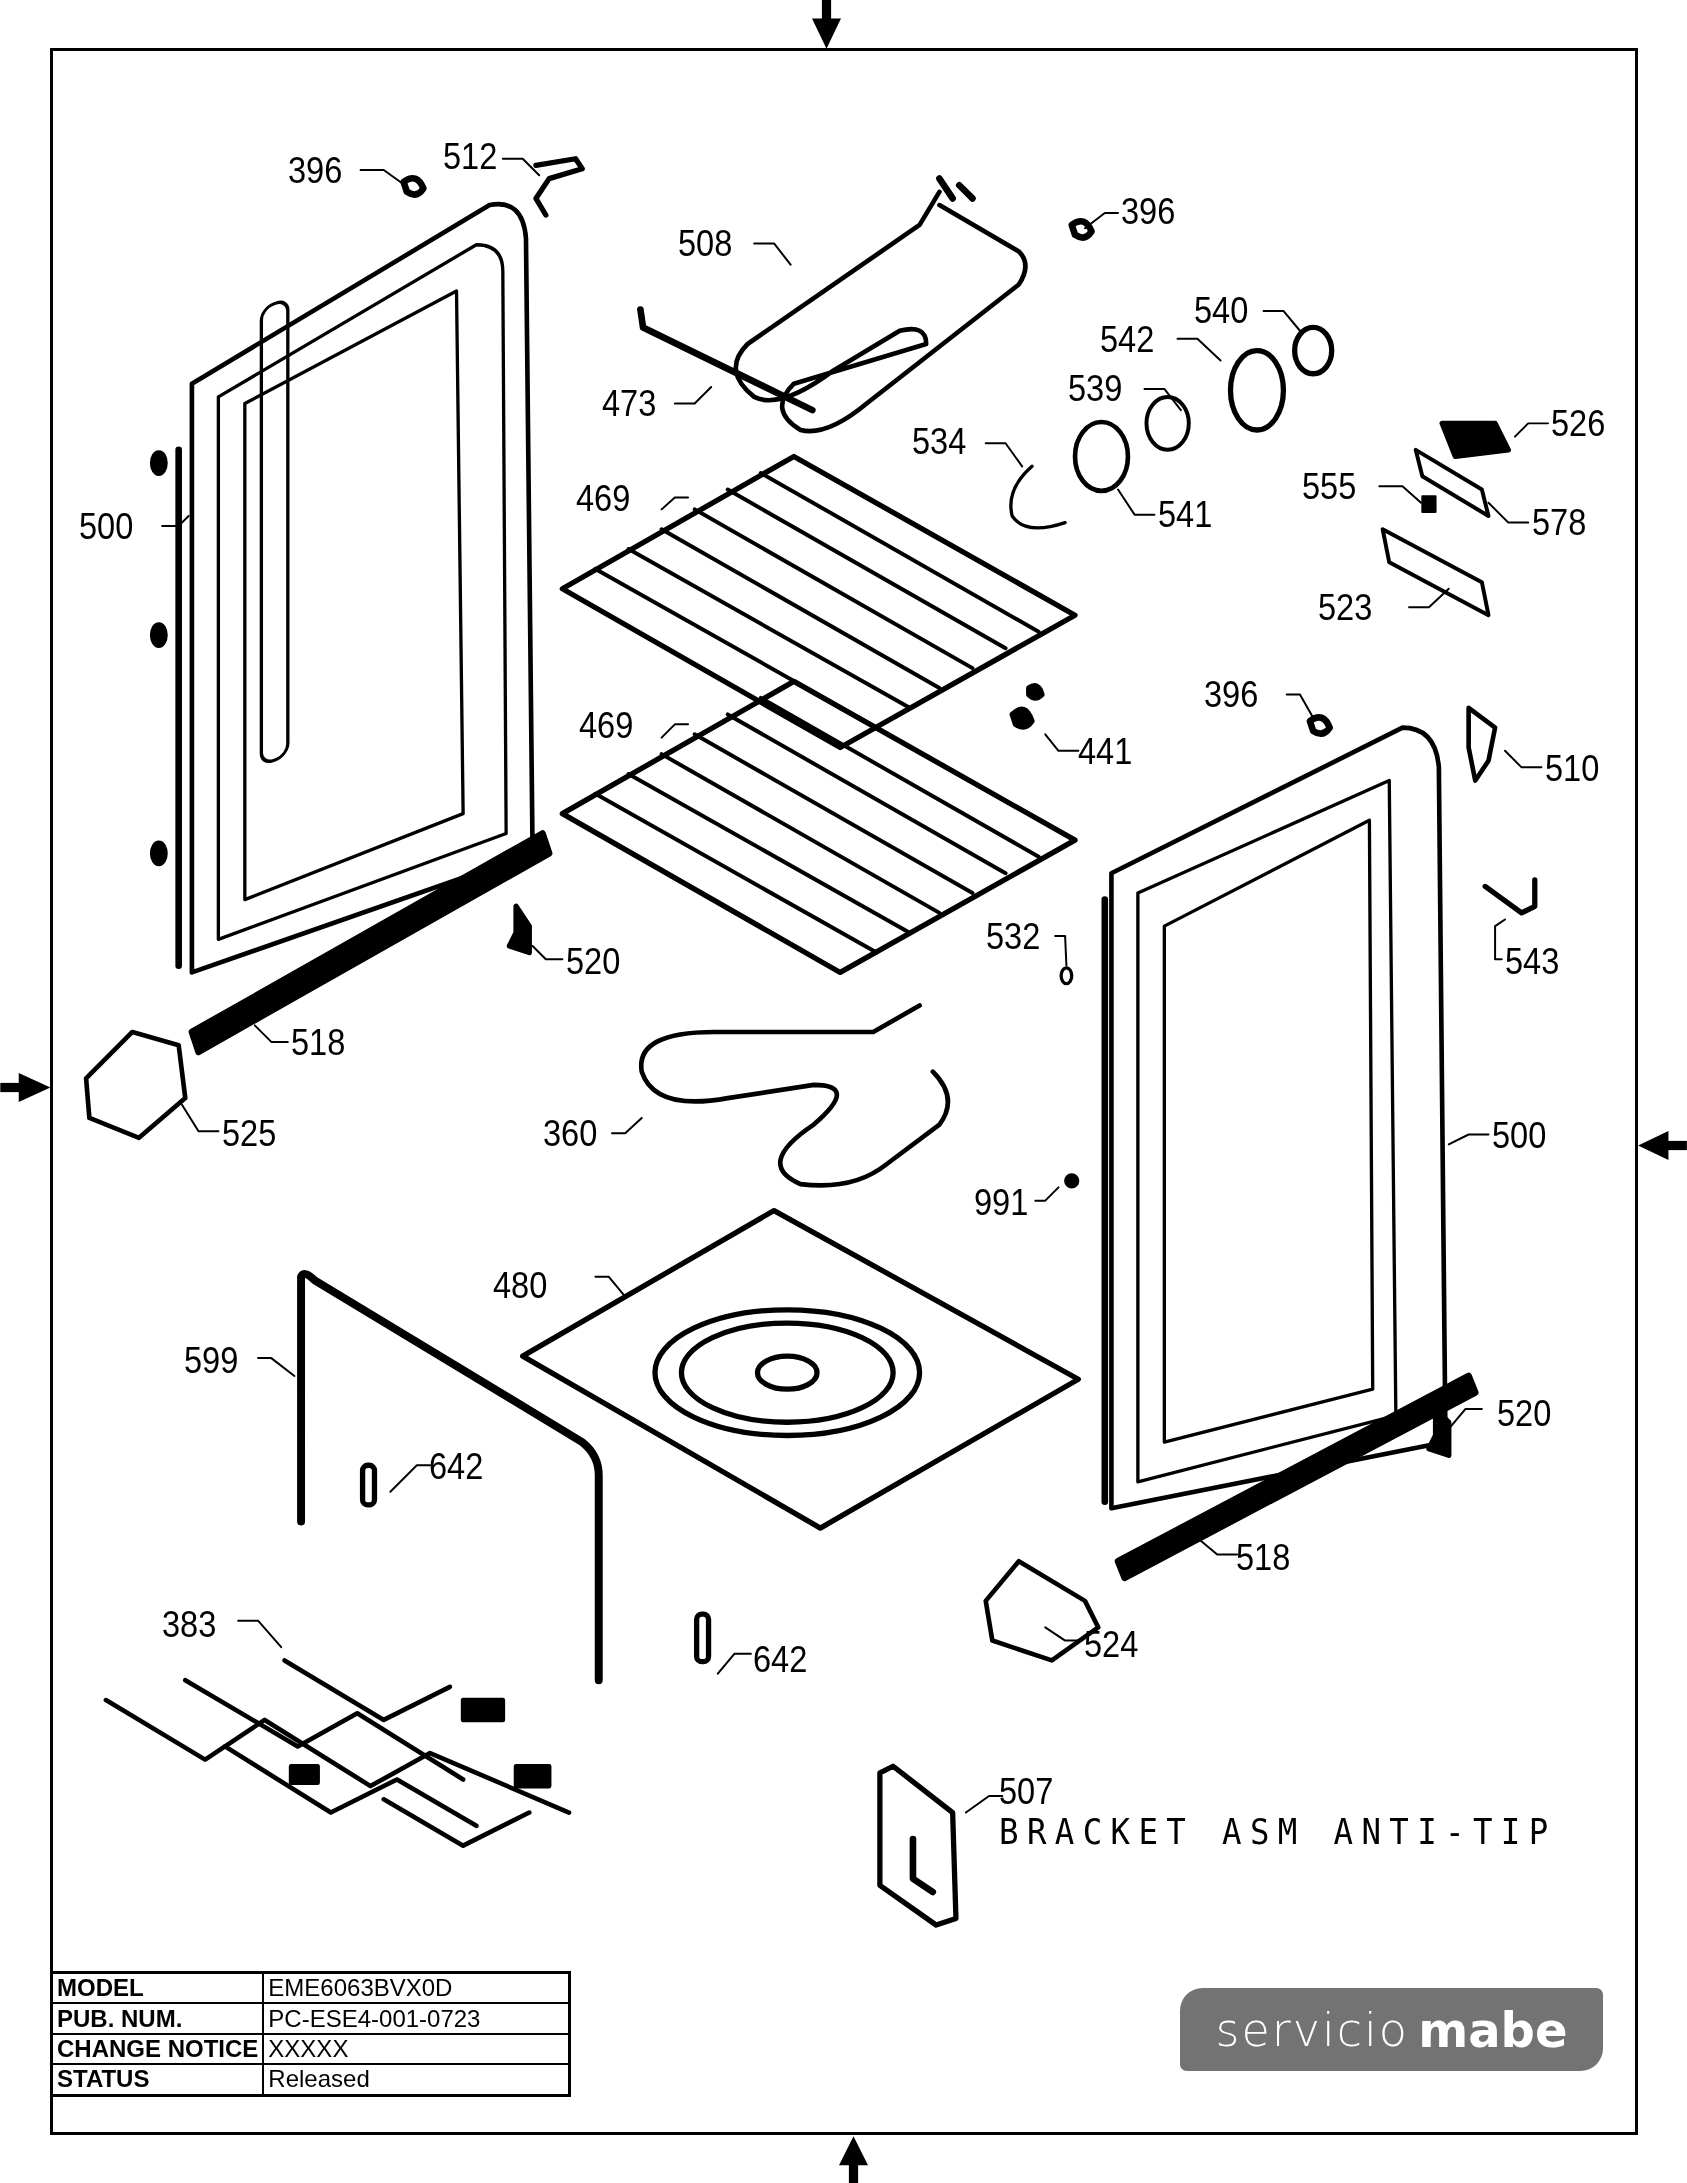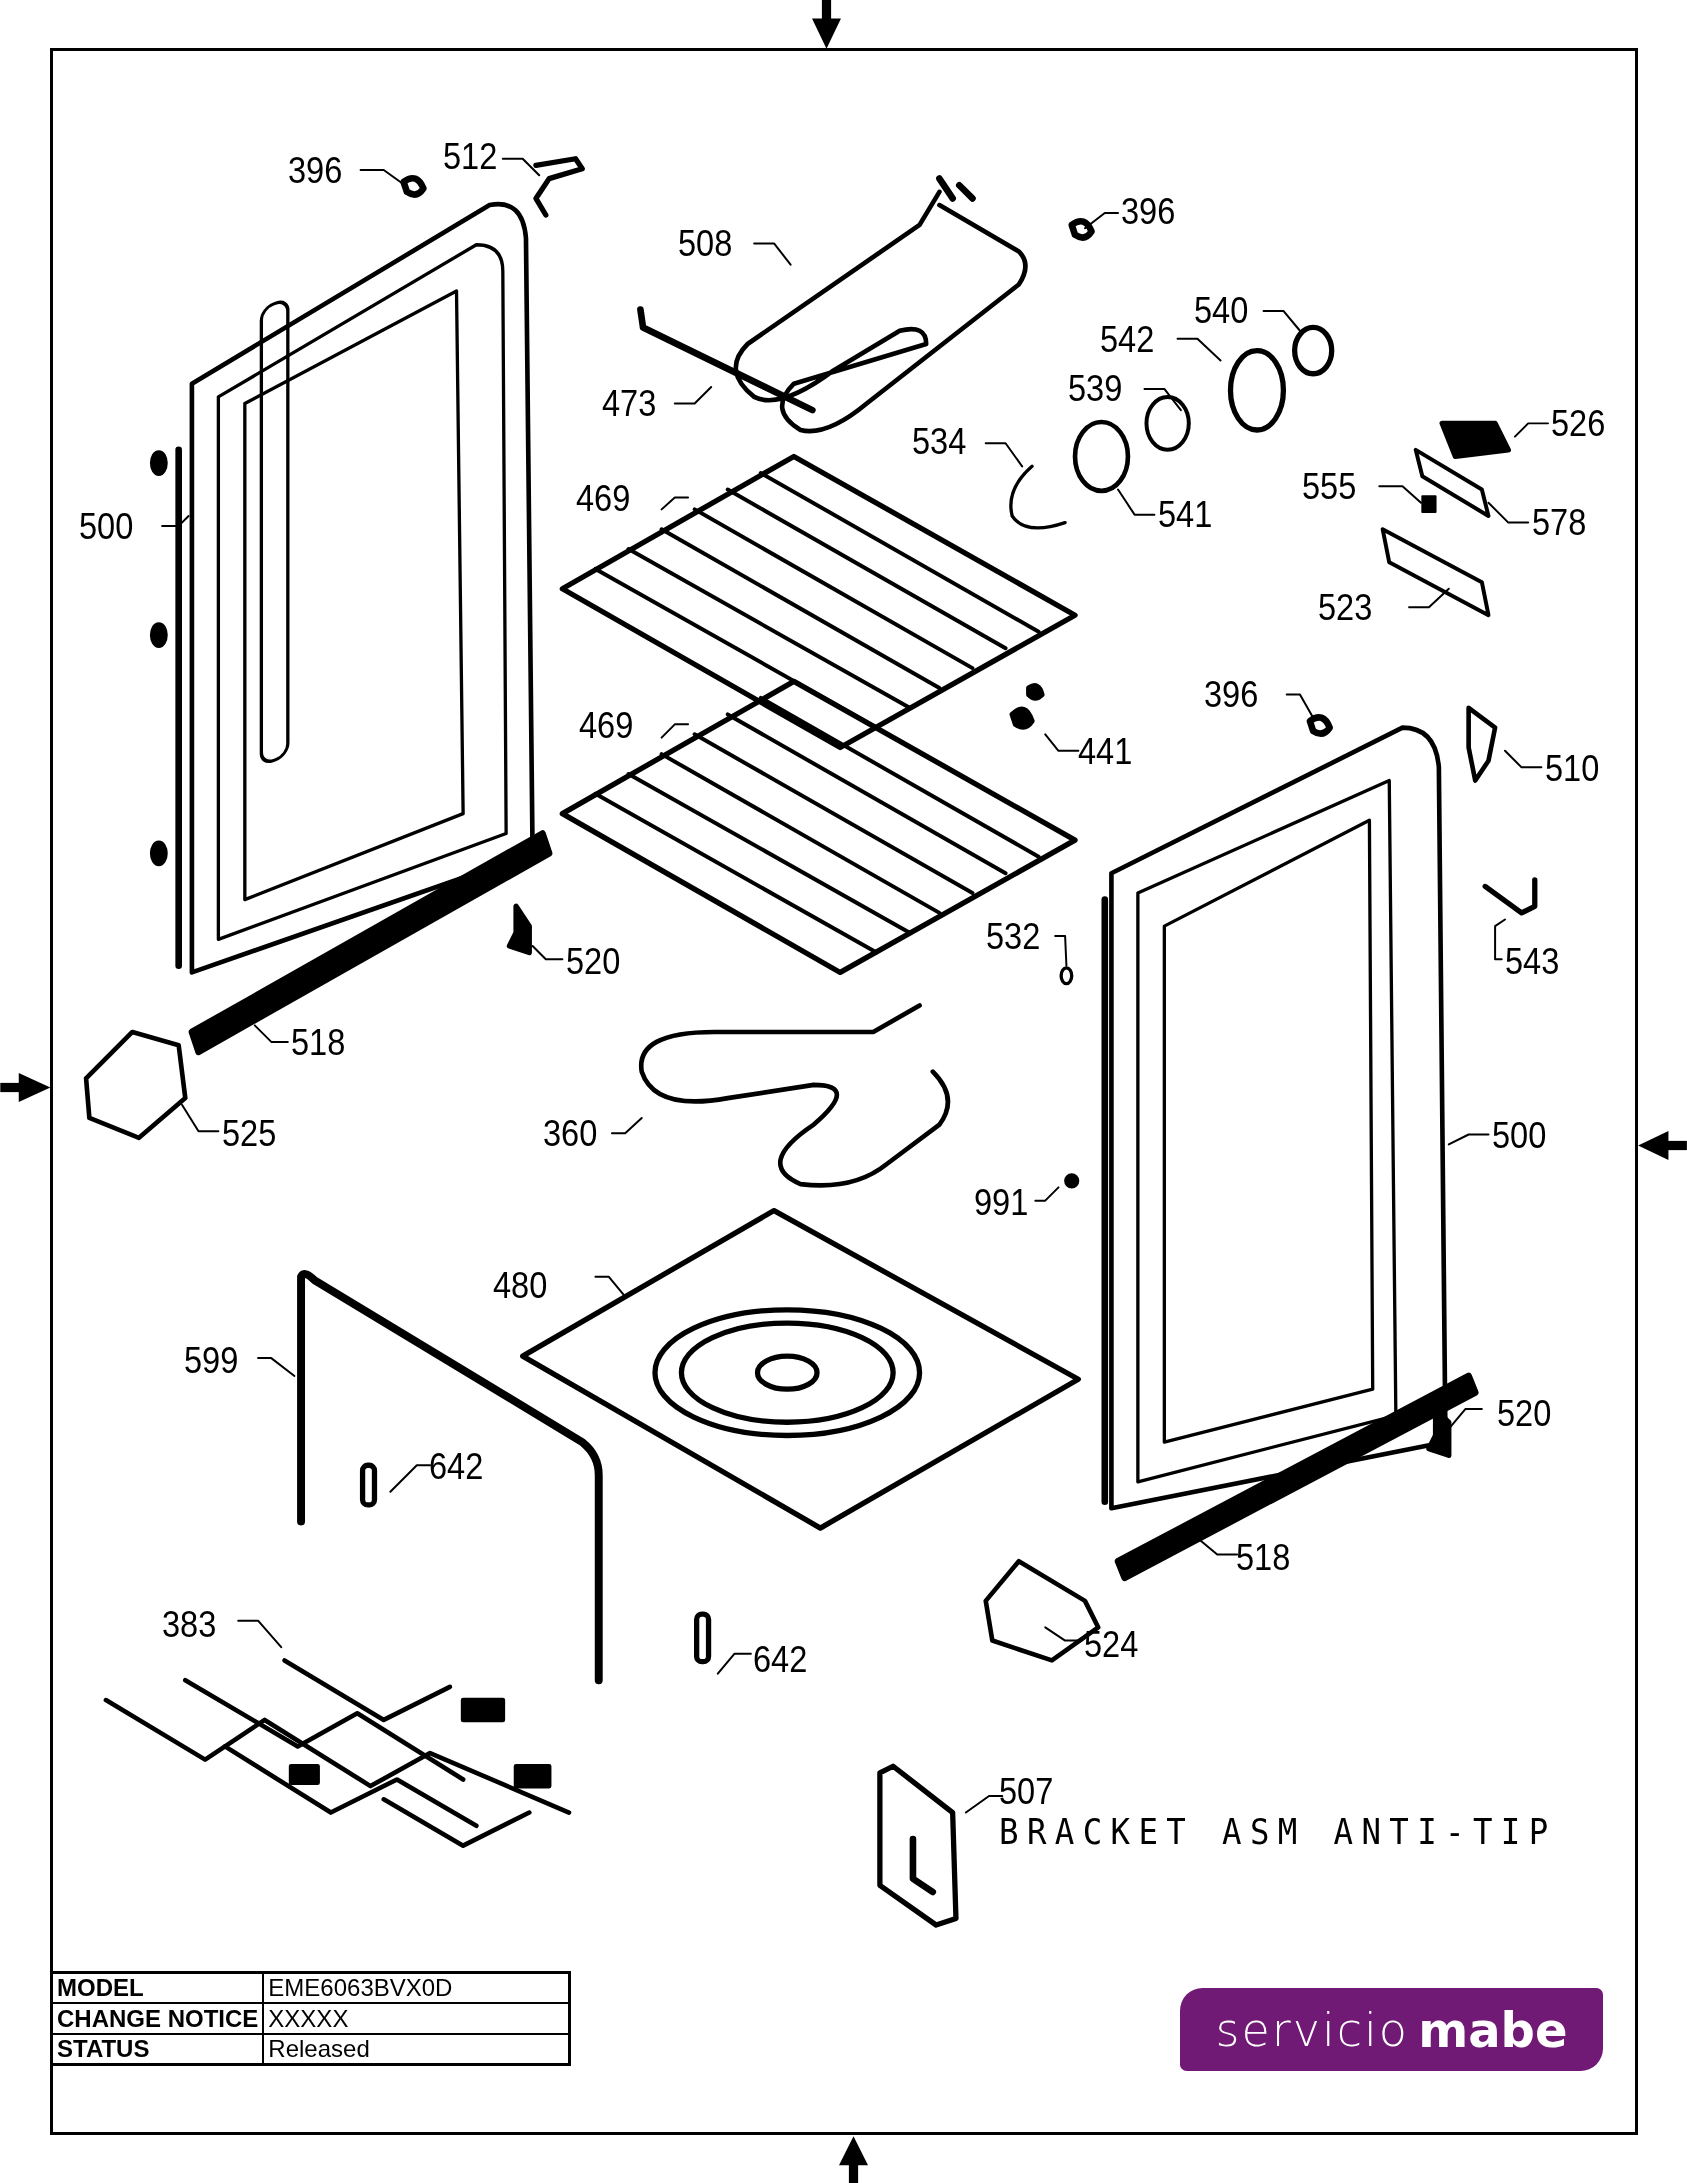--- a/index.html
+++ b/index.html
@@ -5,21 +5,21 @@
   html, body { margin:0; padding:0; background:#fff; }
   body { width:1687px; height:2183px; position:relative; overflow:hidden; font-family:"Liberation Sans", sans-serif; color:#000; }
   #frame { position:absolute; left:50px; top:48px; width:1588px; height:2087px; border:3.3px solid #000; box-sizing:border-box; }
   .arrow { position:absolute; }
   svg#art { position:absolute; left:0; top:0; }
   .callout { position:absolute; font-family:"Liberation Sans", sans-serif; font-size:37px; line-height:1; transform:scaleX(0.88); transform-origin:left top; white-space:nowrap; }
   .note { position:absolute; left:999px; top:1811px; font-family:"DejaVu Sans Mono", monospace; font-size:36px; letter-spacing:9.3px; font-weight:normal; white-space:nowrap; transform:scaleX(0.9); transform-origin:left top; }
   #titleblock { position:absolute; left:50px; top:1971px; width:521px; border-collapse:collapse; border:3.3px solid #000; }
   #titleblock td { border:2px solid #000; font-size:24px; height:28.4px; padding:0 4px; white-space:nowrap; }
   #titleblock td.k { font-weight:bold; width:185px; }
-  #logo { position:absolute; left:1180px; top:1988px; width:423px; height:83px; background:#701a75; border-radius:22.5px 6.6px 22.5px 6.6px; color:#fff; display:flex; align-items:center; justify-content:center; }
+  #logo { position:absolute; left:1180px; top:1988px; width:423px; height:83px; background:#737373; border-radius:22.5px 6.6px 22.5px 6.6px; color:#fff; display:flex; align-items:center; justify-content:center; }
   #logo .a { font-family:"DejaVu Sans", sans-serif; font-weight:200; font-size:46px; letter-spacing:2px; }
   #logo .b { font-family:"DejaVu Sans", sans-serif; font-weight:bold; font-size:48px; margin-left:9.3px; }
 </style>
 </head>
 <body>
 
 <div id="frame"></div>
 
 <svg class="arrow" style="left:812px;top:0;" width="29" height="50" viewBox="0 0 44 76">
     <rect x="15" y="0" width="14" height="40" fill="#000"></rect>
@@ -212,20 +212,24 @@
 <div class="callout" style="left:999px;top:1773px;">507</div>
 <div class="note">BRACKET ASM ANTI-TIP</div>
 
 <table id="titleblock">
   <tbody>
       <tr>
         <td class="k">MODEL</td>
         <td>EME6063BVX0D</td>
       </tr>
   <tr>
+        <td class="k">PUB. NUM.</td>
+        <td>PC-ESE4-001-0723</td>
+      </tr>
+  <tr>
         <td class="k">CHANGE NOTICE</td>
         <td>XXXXX</td>
       </tr>
   <tr>
         <td class="k">STATUS</td>
         <td>Released</td>
       </tr>
 </tbody>
   </table>
 

